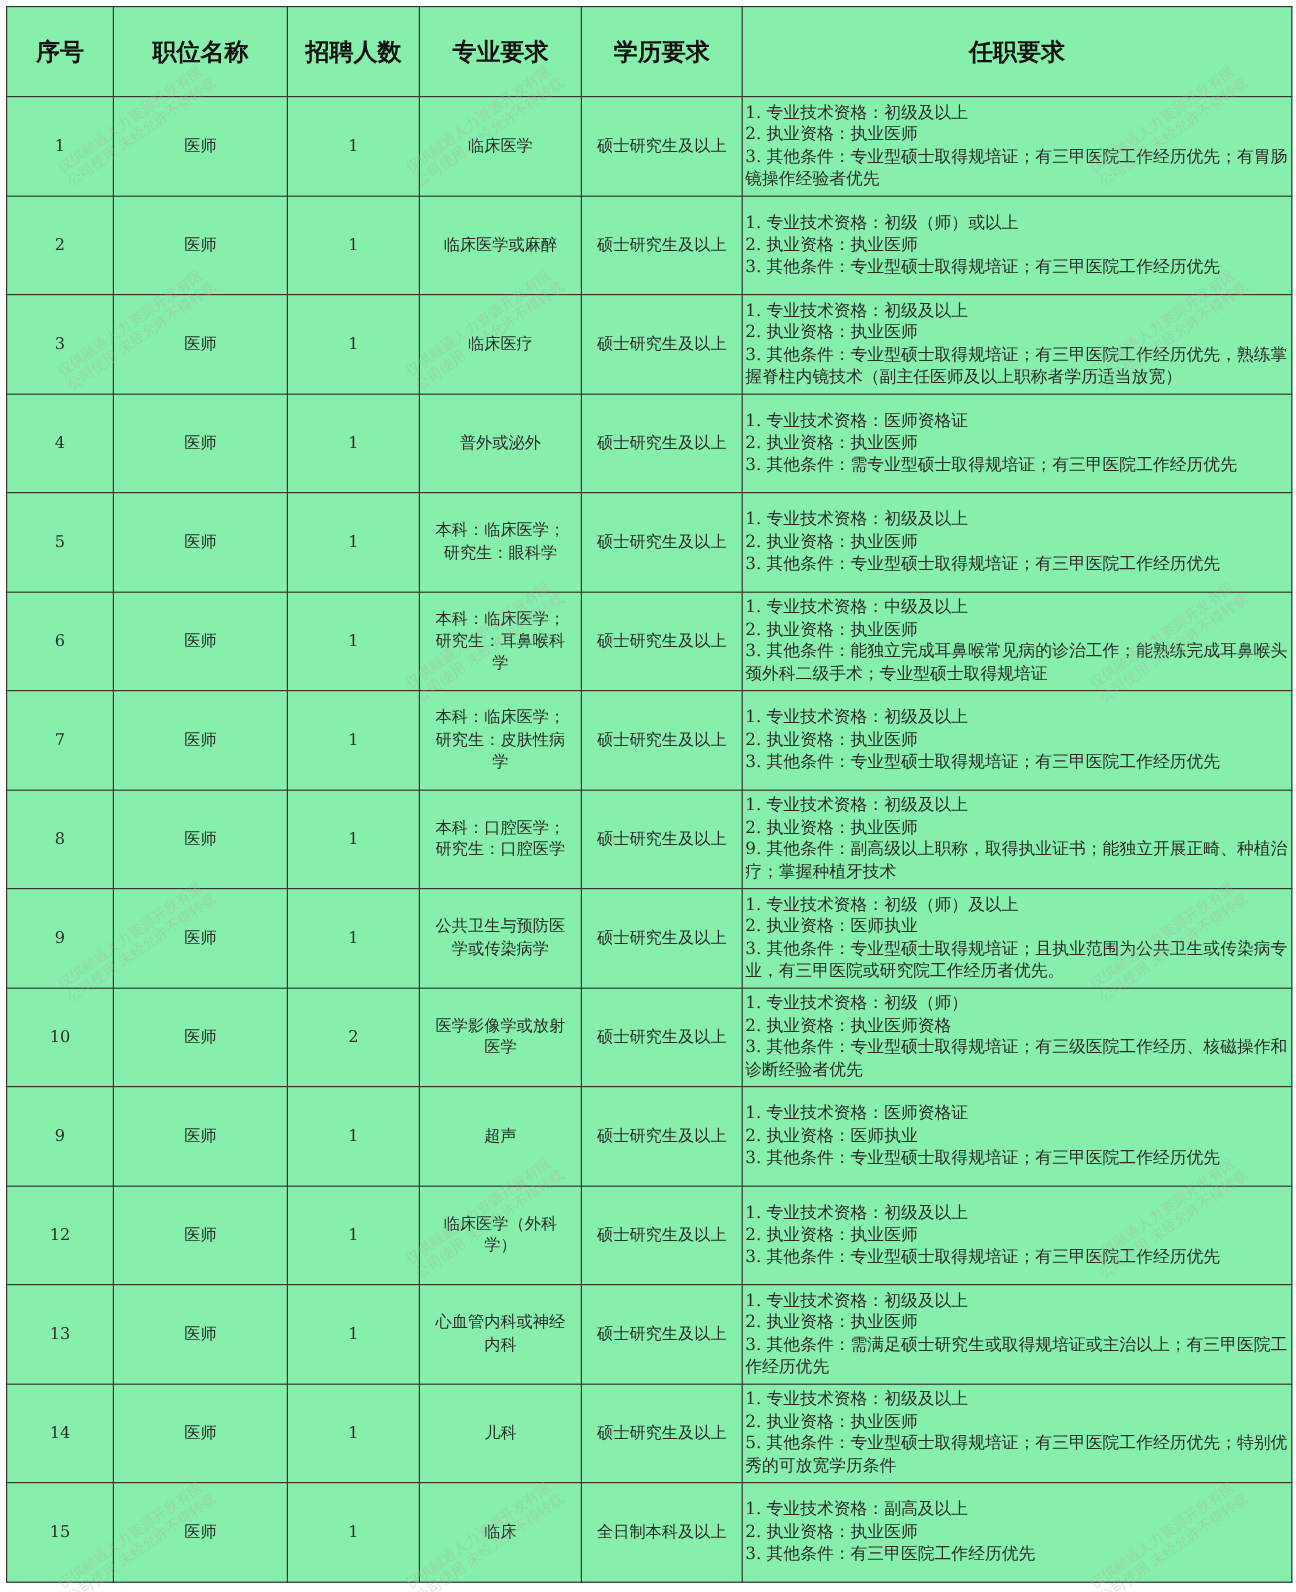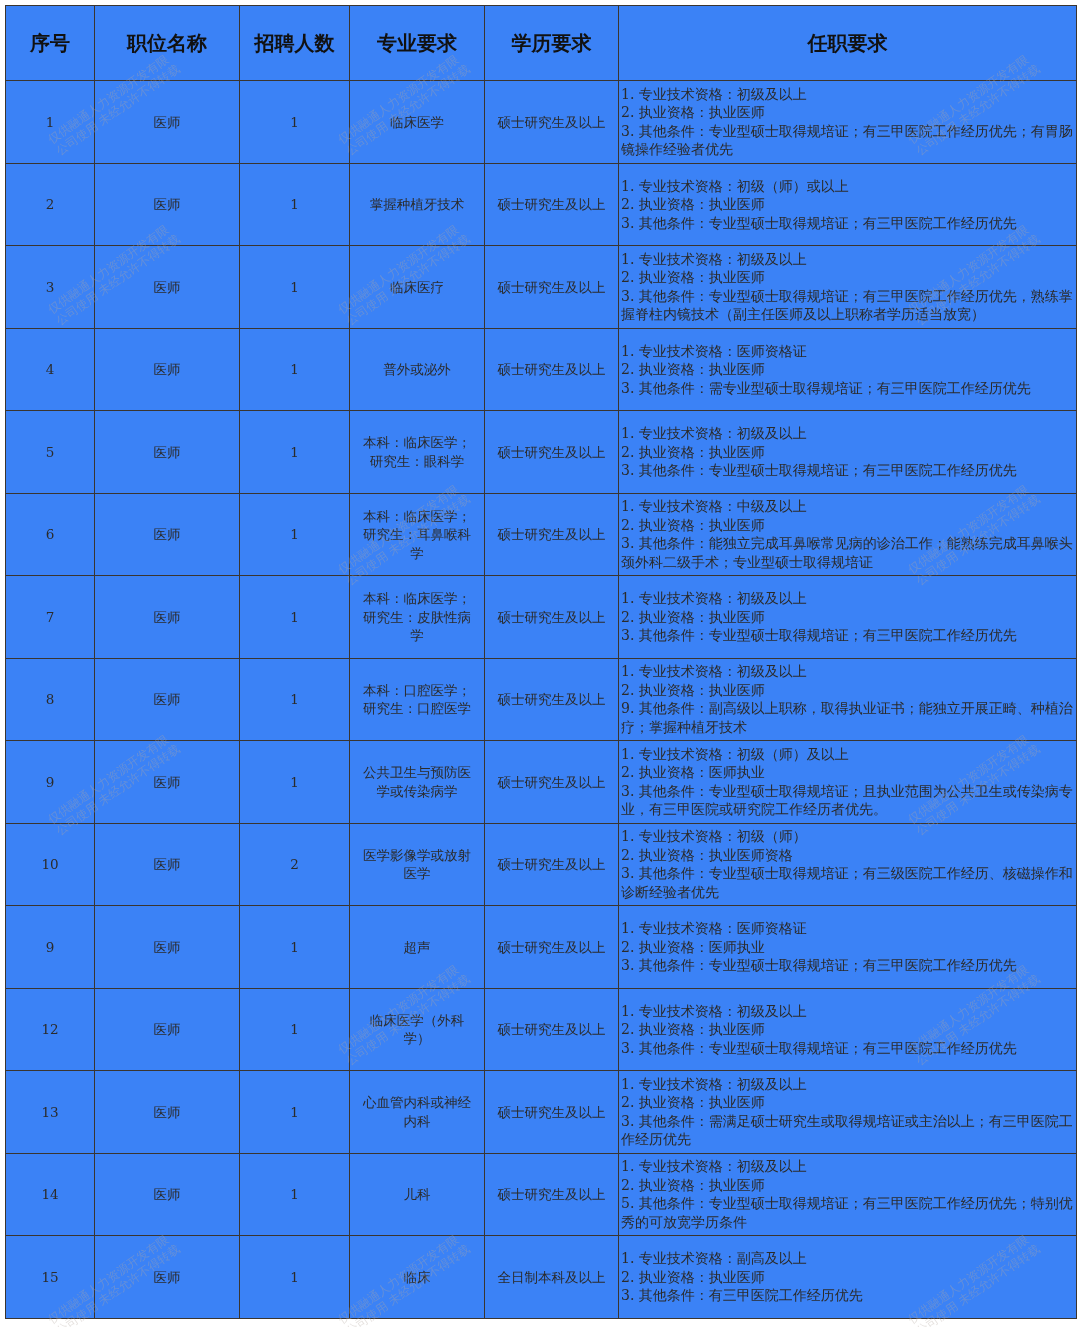--- a/index.html
+++ b/index.html
@@ -1,18 +1,18 @@
 <!DOCTYPE html>
 <html><head>
 <meta charset="utf-8">
 <style>
   html, body { margin: 0; padding: 0; background: #ffffff; }
   body { width: 1080px; height: 1327px; position: relative; overflow: hidden; }
   .wrap { position: absolute; left: 5px; top: 5px; width: 1071px; }
-  table { border-collapse: collapse; width: 1071px; table-layout: fixed; background: #3b82f6; }
+  table { border-collapse: collapse; width: 1071px; table-layout: fixed; background: #86efac; }
   th, td { border: 1.5px solid #3a3530; text-align: center; vertical-align: middle; color: #2b2b2b; }
   th { height: 72px; font-family: "DejaVu Sans", sans-serif; font-weight: bold; font-size: 20px; color: #111; }
   td { height: 81.5px; font-family: "DejaVu Serif", "Liberation Serif", serif; font-size: 13.5px; line-height: 18.5px; padding: 0 4px; }
   td.req { text-align: left; padding: 0 2px; font-size: 14px; }
   td.major { padding: 0 10px; }
   .req-line { display: block; }
   .wm { position: absolute; font-family: "DejaVu Sans", sans-serif; font-size: 12px; color: rgba(180,170,160,0.35); transform: rotate(-35deg); white-space: nowrap; pointer-events: none; line-height: 14px; }
 </style>
 </head>
 <body>
@@ -47,21 +47,21 @@
           <td class="req">
             <span class="req-line">1. 专业技术资格：初级及以上</span>
             <span class="req-line">2. 执业资格：执业医师</span>
             <span class="req-line">3. 其他条件：专业型硕士取得规培证；有三甲医院工作经历优先；有胃肠镜操作经验者优先</span>
           </td>
         </tr>
         <tr>
           <td>2</td>
           <td>医师</td>
           <td>1</td>
-          <td class="major">掌握种植牙技术</td>
+          <td class="major">临床医学或麻醉</td>
           <td>硕士研究生及以上</td>
           <td class="req">
             <span class="req-line">1. 专业技术资格：初级（师）或以上</span>
             <span class="req-line">2. 执业资格：执业医师</span>
             <span class="req-line">3. 其他条件：专业型硕士取得规培证；有三甲医院工作经历优先</span>
           </td>
         </tr>
         <tr>
           <td>3</td>
           <td>医师</td>

